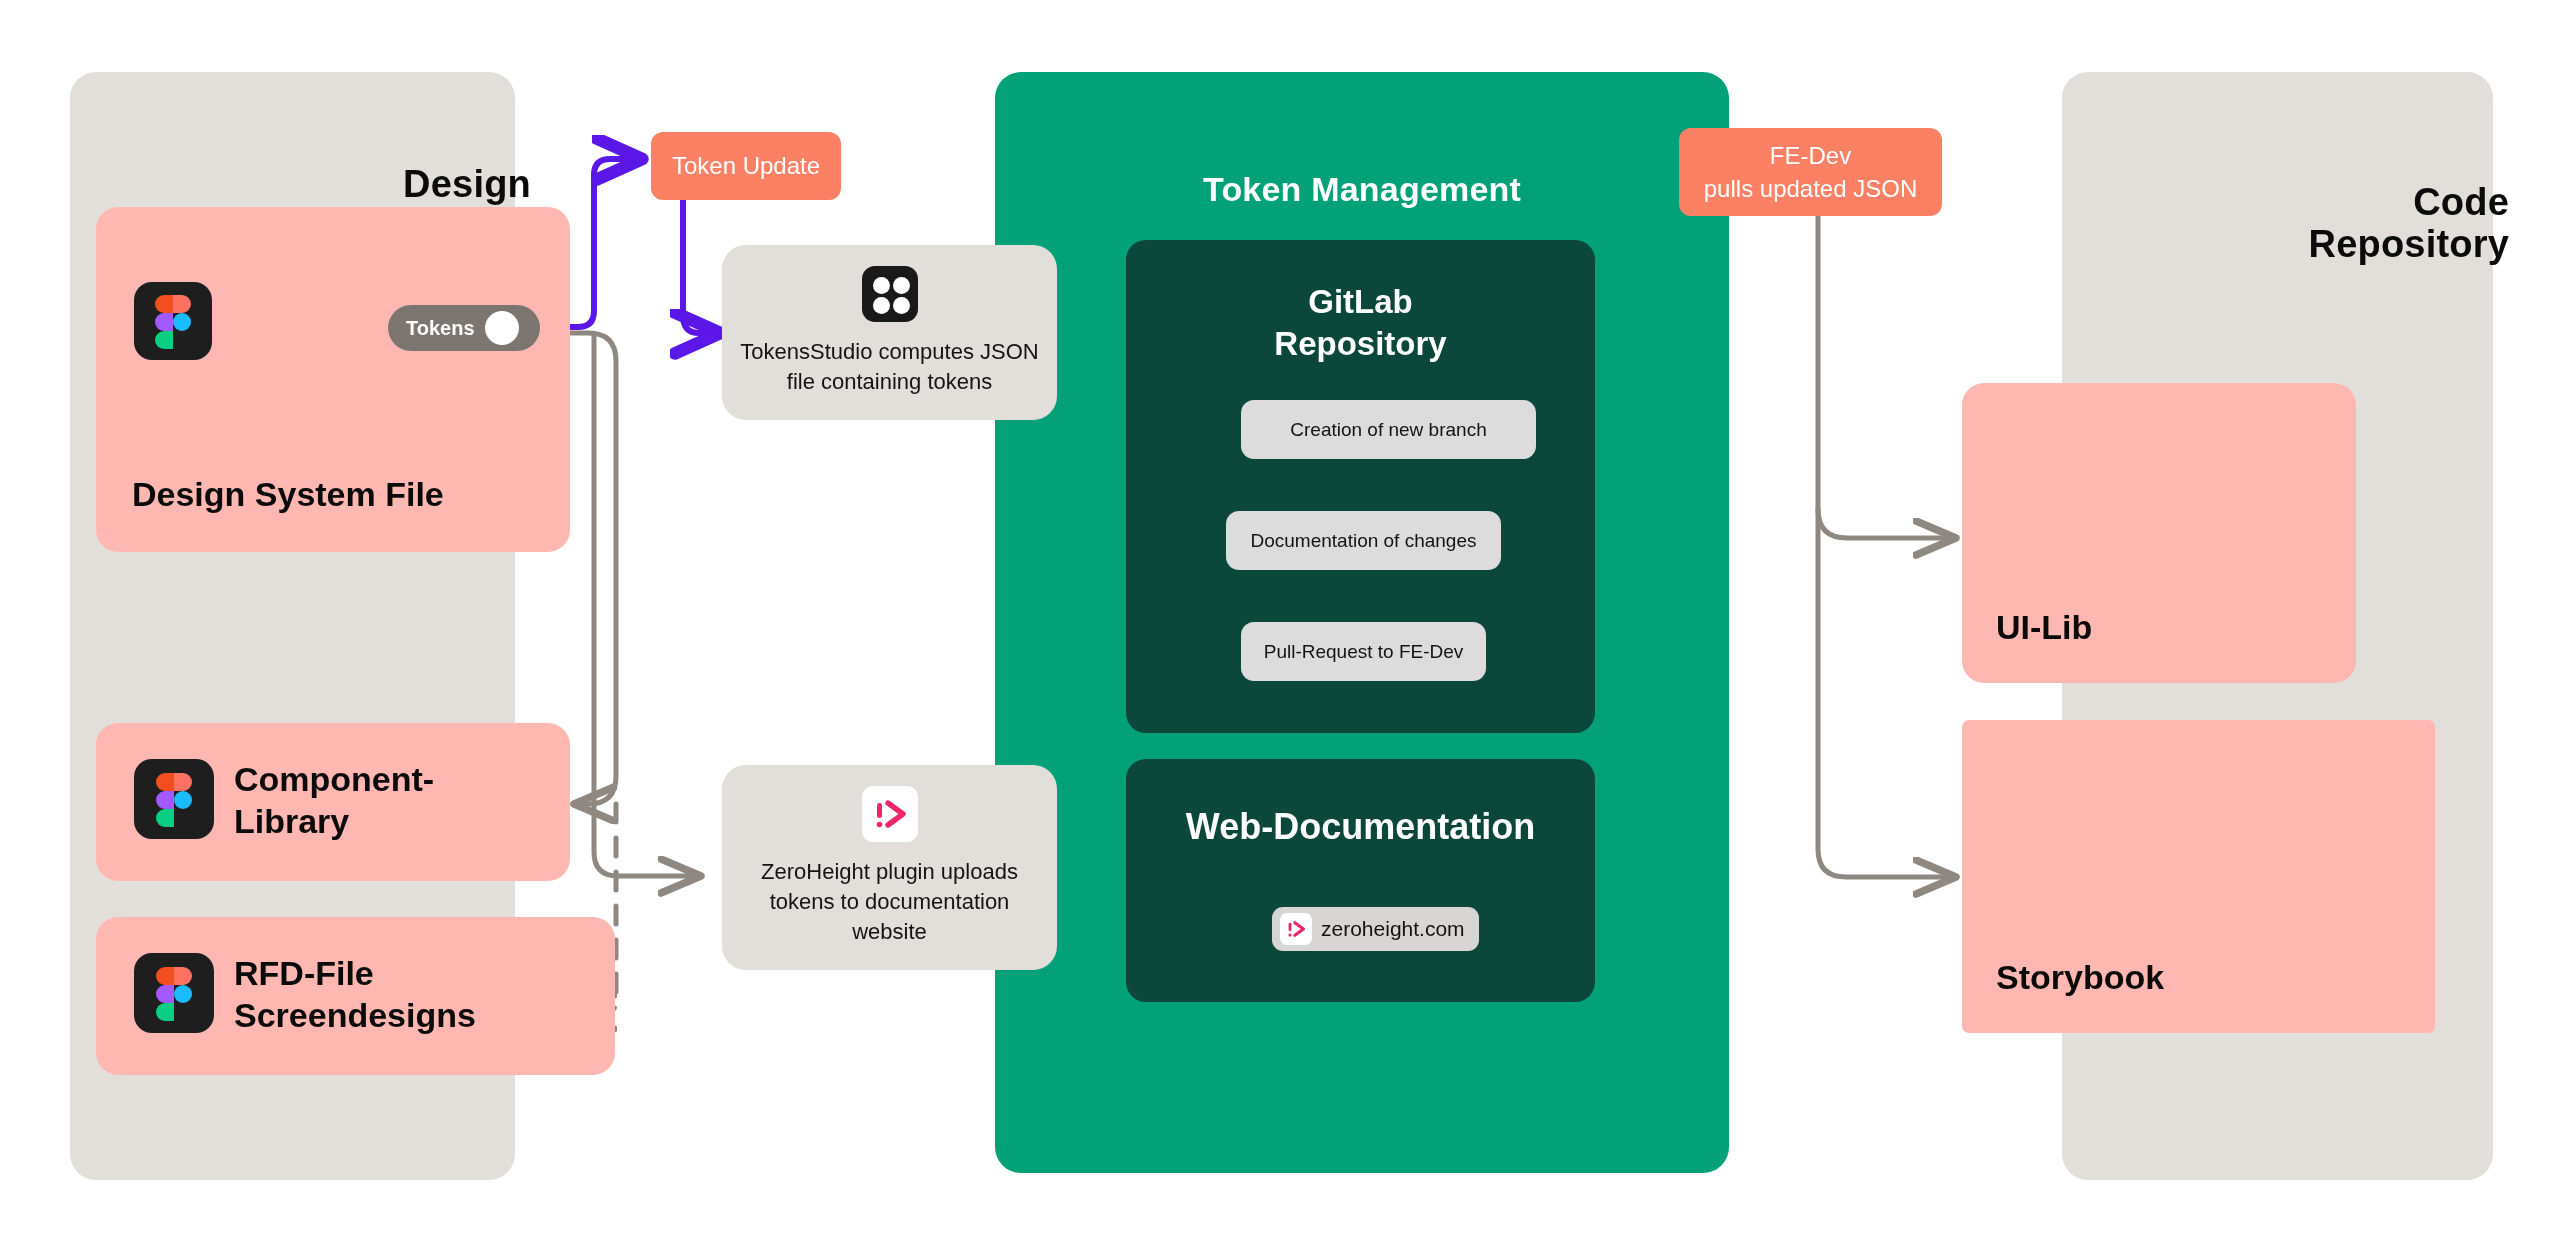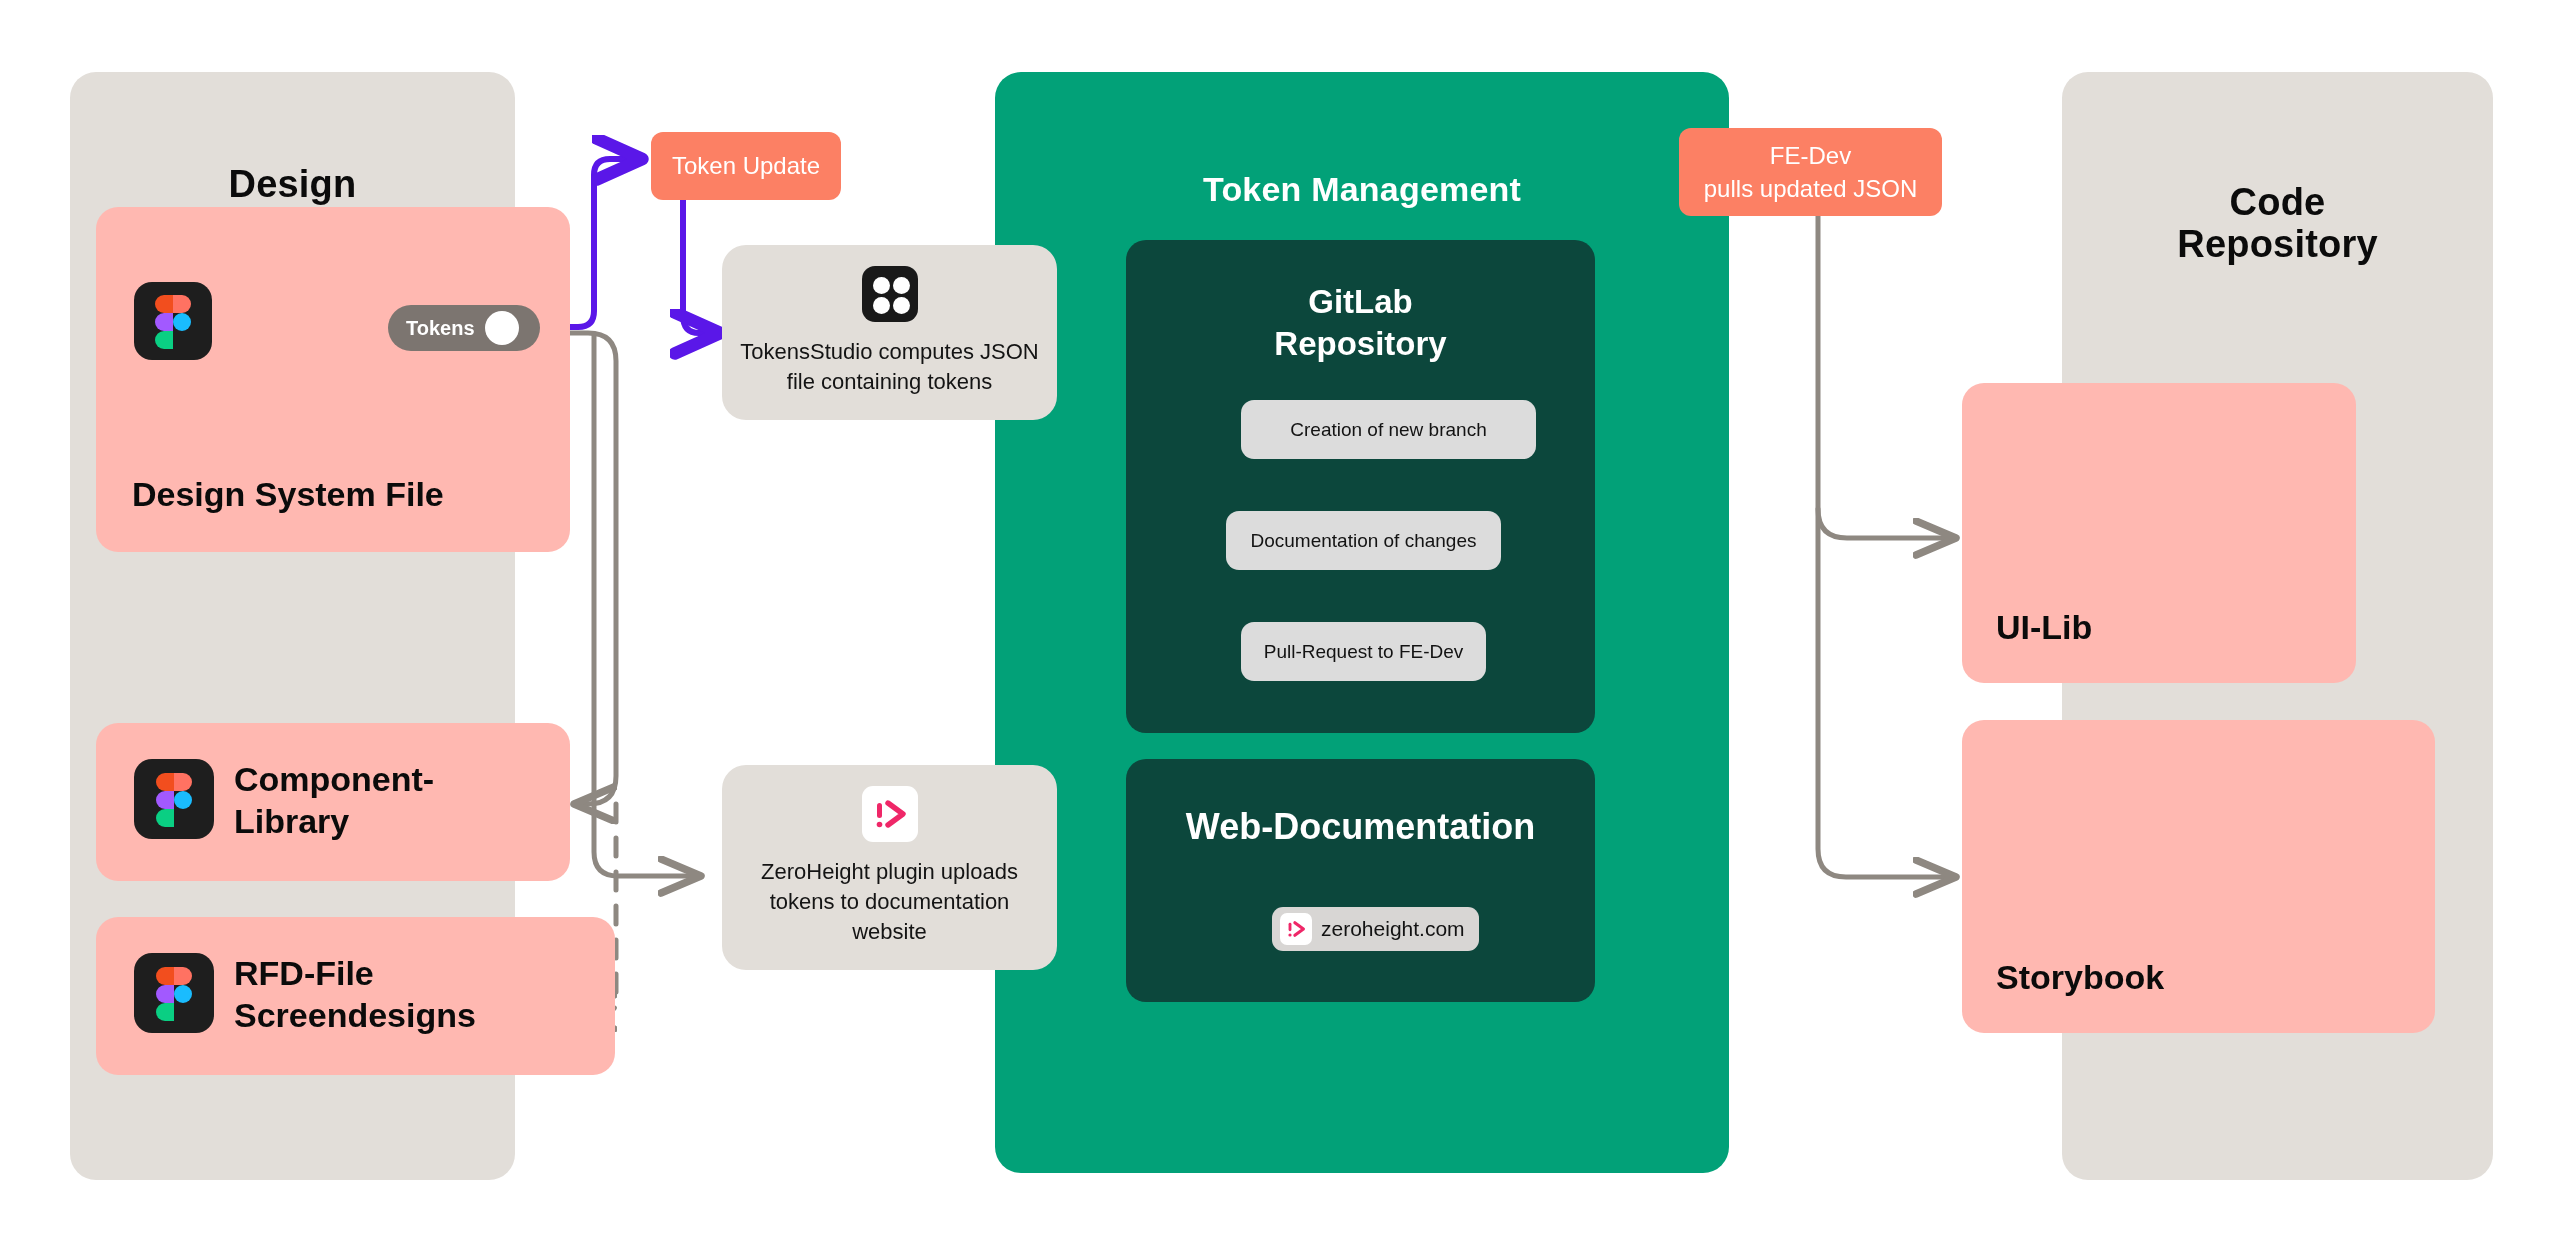--- a/index.html
+++ b/index.html
@@ -18,26 +18,27 @@
 
   
   .panel{
     position:absolute;
     background:#e2ded9;
     border-radius:26px;
   }
   .panel-title{
     position:absolute;
     left:0;right:7px;
-    text-align:center;
+    text-align:right;
     color:#0b0b0b;
     font-weight:700;
     font-size:38px;
     line-height:1.12;
     letter-spacing:.2px;
+    padding-left:16px;
   }
 
   
   .card-pink{
     position:absolute;
     background:#ffb8b1;
     border-radius:22px;
   }
   .card-pink .label{
     position:absolute;
@@ -309,17 +310,17 @@
   </div>
 
   <div class="panel" style="left:2062px; top:72px; width:431px; height:1108px;"></div>
   <div class="panel-title" style="left:2062px; width:431px; top:181px;">Code</div>
   <div class="panel-title" style="left:2062px; width:431px; top:223px;">Repository</div>
 
   <div class="card-pink" style="left:1962px; top:383px; width:394px; height:300px;">
     <div class="label" style="left:34px; bottom:36px;">UI-Lib</div>
   </div>
 
-  <div class="card-pink" style="left:1962px; top:720px; width:473px; height:313px;">
+  <div class="card-pink" style="left:1962px; top:720px; width:473px; height:313px;border-radius:7px;">
     <div class="label" style="left:34px; bottom:36px;">Storybook</div>
   </div>
 
 </div>
 
 </body></html>

